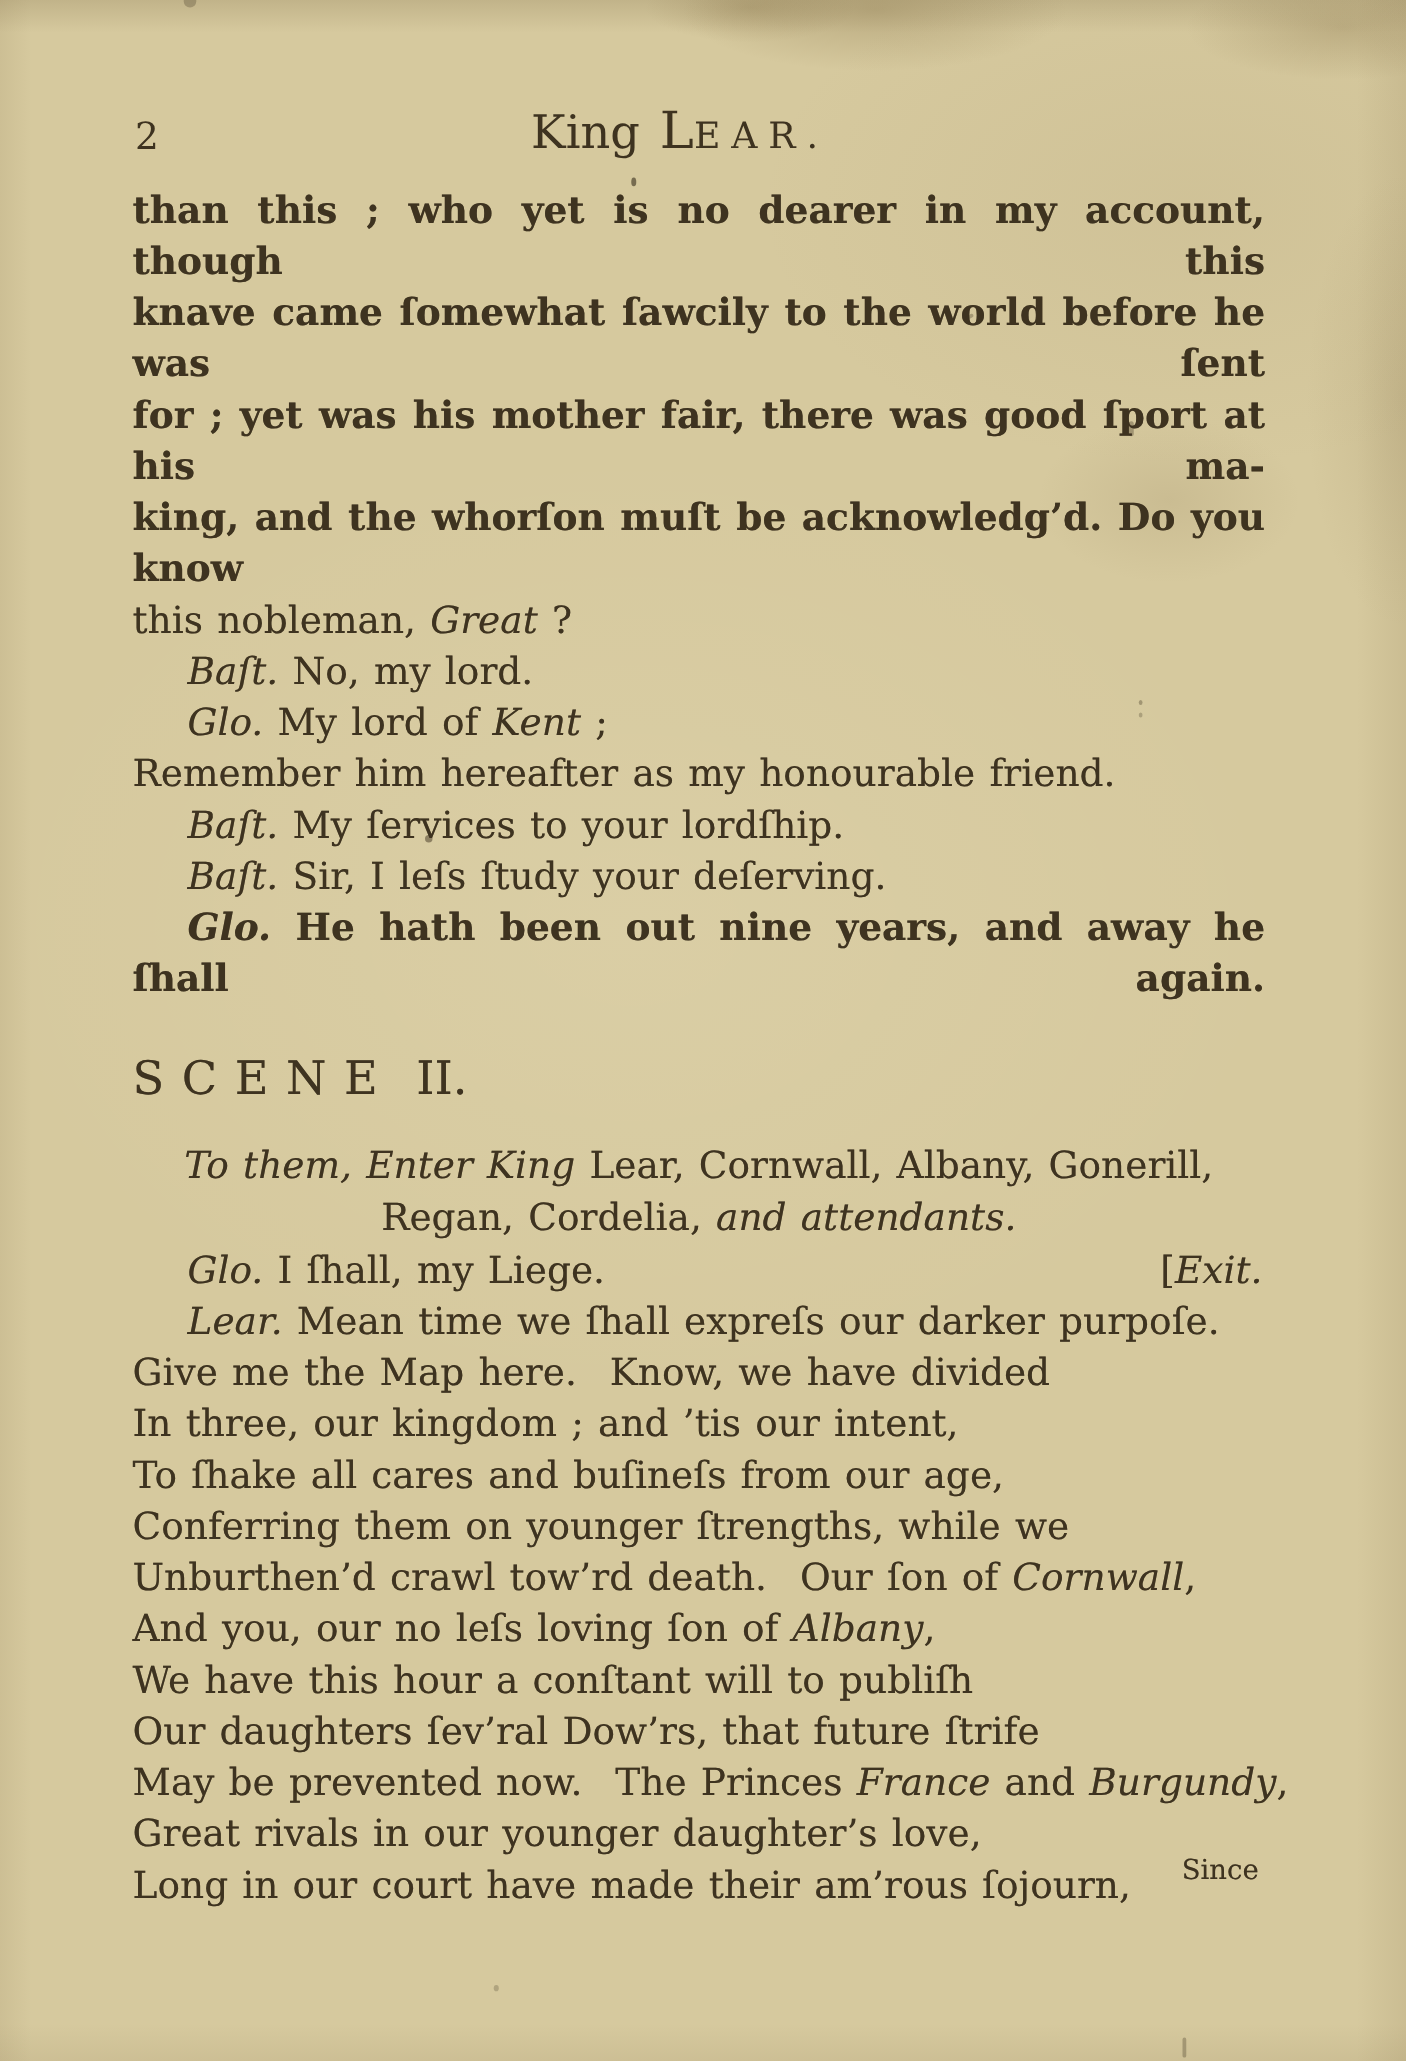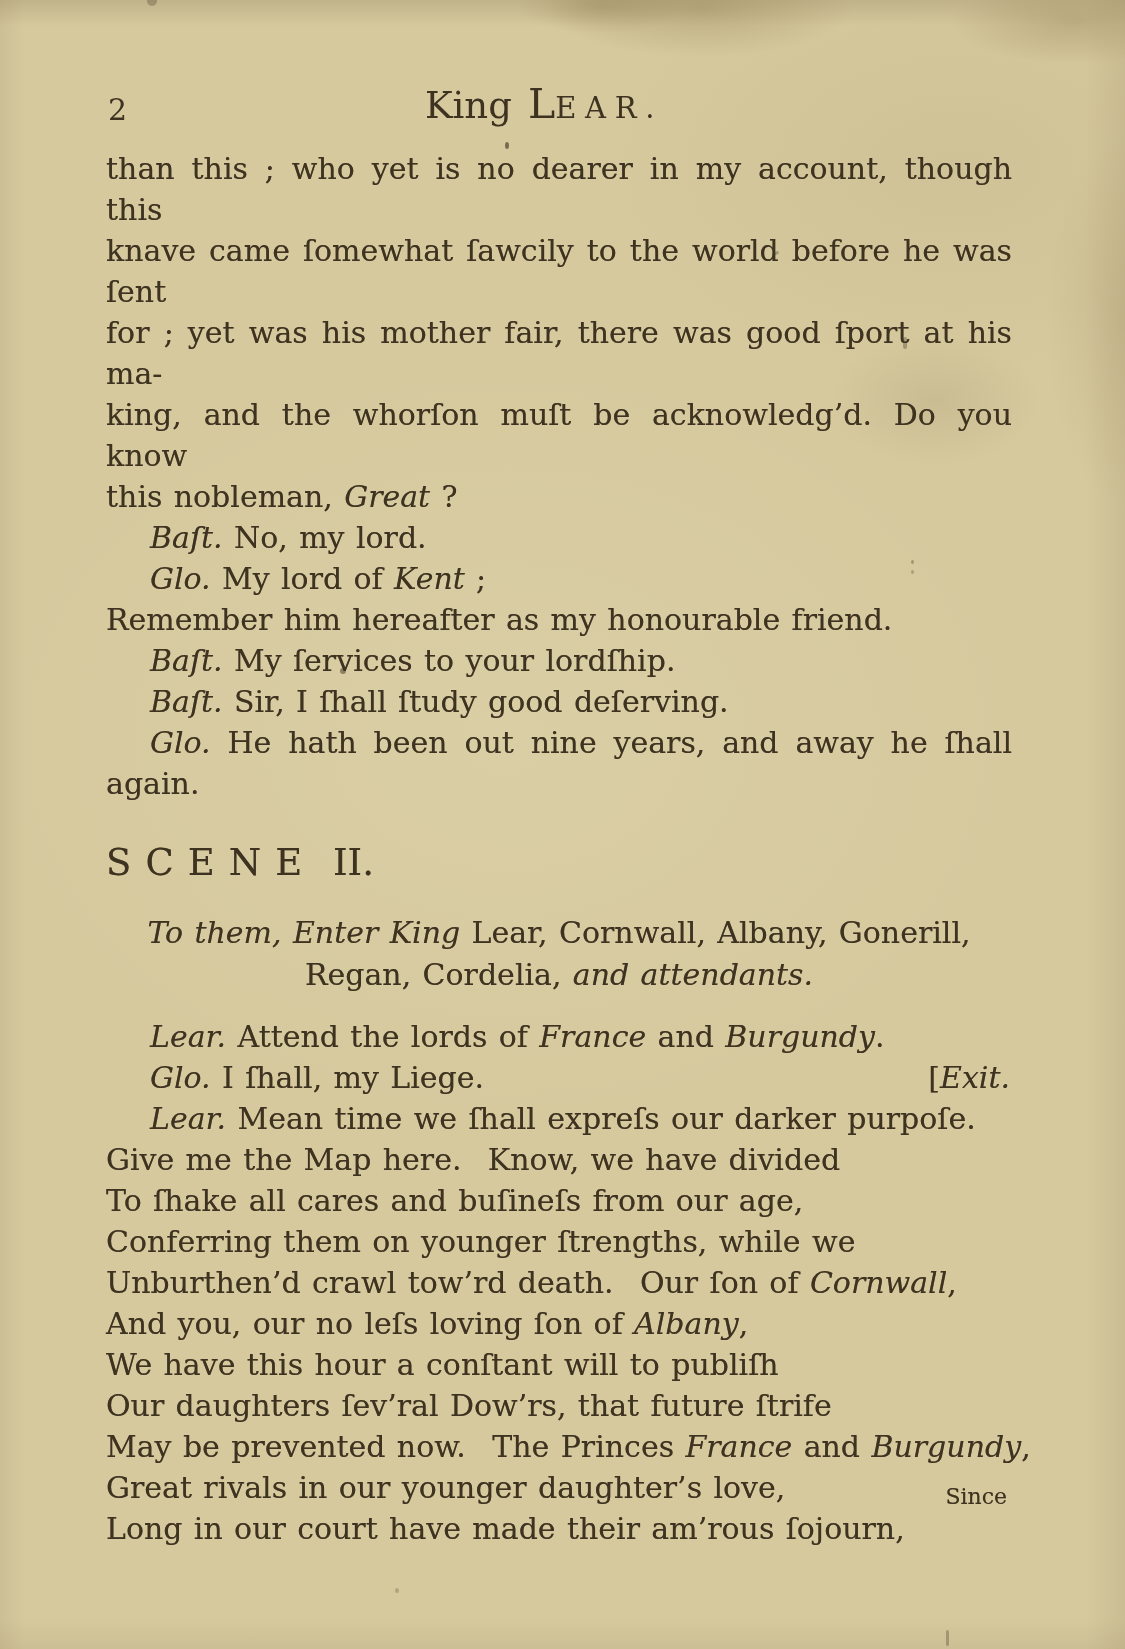--- a/index.html
+++ b/index.html
@@ -29,21 +29,21 @@
   .t-king{font-size:37px;margin-right:16px;}
   .t-cap{font-size:41px;}
   .t-rest{font-size:29px;letter-spacing:0.30em;}
   .text-col{position:absolute;left:106px;top:148px;width:906px;}
   .line{
     font-size:30px;line-height:41px;white-space:nowrap;
     word-spacing:0.06em;
     text-shadow:0 0 0.5px rgba(62,51,32,0.55);
     position:relative;
   }
-  .line.just{white-space:normal;text-align:justify;text-align-last:justify;}
+  .line.just{white-space:normal;text-align:justify;text-align-last:justify;font-weight:bold;}
   .line.ind{text-indent:44px;}
   .it{font-style:italic;}
   .scene{
     text-align:left;line-height:46px;font-size:37px;margin-top:36px;
     text-indent:0;
   }
   .scene .w1{letter-spacing:0.38em;margin-right:0.45em;}
   .sd{text-align:center;line-height:42px;}
   .sd.first{margin-top:26px;}
   .speech-first{margin-top:20px;}
@@ -67,29 +67,29 @@
   <div class="text-col" id="text-col">
       <div class="line just"><span>than this ; who yet is no dearer in my account, though this</span></div>
       <div class="line just"><span>knave came ſomewhat ſawcily to the world before he was ſent</span></div>
       <div class="line just"><span>for ; yet was his mother fair, there was good ſport at his ma-</span></div>
       <div class="line just"><span>king, and the whorſon muſt be acknowledg’d.  Do you know</span></div>
       <div class="line"><span>this nobleman, </span><span class="it">Great</span><span> ?</span></div>
       <div class="line ind"><span class="it">Baſt.</span><span> No, my lord.</span></div>
       <div class="line ind"><span class="it">Glo.</span><span> My lord of </span><span class="it">Kent</span><span> ;</span></div>
       <div class="line"><span>Remember him hereafter as my honourable friend.</span></div>
       <div class="line ind"><span class="it">Baſt.</span><span> My ſervices to your lordſhip.</span></div>
-      <div class="line ind"><span class="it">Baſt.</span><span> Sir, I ſhall ſtudy good deſerving.</span></div>
+      <div class="line ind"><span class="it">Baſt.</span><span> Sir, I leſs ſtudy your deſerving.</span></div>
       <div class="line ind just"><span class="it">Glo.</span><span> He hath been out nine years, and away he ſhall again.</span></div>
       <div class="line scene"><span class="w1">SCENE</span><span>II.</span></div>
       <div class="line sd first"><span class="it">To them, Enter King </span><span>Lear, Cornwall, Albany, Gonerill,</span></div>
       <div class="line sd"><span>Regan, Cordelia, </span><span class="it">and attendants.</span></div>
-      <div class="line ind speech-first"><span class="it">Lear.</span><span> Attend the lords of </span><span class="it">France</span><span> and </span><span class="it">Burgundy</span><span>.</span></div>
       <div class="line ind"><span class="it">Glo.</span><span> I ſhall, my Liege.</span><span class="right-note"><span>[</span><span class="it">Exit.</span></span></div>
       <div class="line ind"><span class="it">Lear.</span><span> Mean time we ſhall expreſs our darker purpoſe.</span></div>
       <div class="line"><span>Give me the Map here.  Know, we have divided</span></div>
+      <div class="line"><span>In three, our kingdom ; and ’tis our intent,</span></div>
       <div class="line"><span>To ſhake all cares and buſineſs from our age,</span></div>
       <div class="line"><span>Conferring them on younger ſtrengths, while we</span></div>
       <div class="line"><span>Unburthen’d crawl tow’rd death.  Our ſon of </span><span class="it">Cornwall</span><span>,</span></div>
       <div class="line"><span>And you, our no leſs loving ſon of </span><span class="it">Albany</span><span>,</span></div>
       <div class="line"><span>We have this hour a conſtant will to publiſh</span></div>
       <div class="line"><span>Our daughters ſev’ral Dow’rs, that future ſtrife</span></div>
       <div class="line"><span>May be prevented now.  The Princes </span><span class="it">France</span><span> and </span><span class="it">Burgundy</span><span>,</span></div>
       <div class="line"><span>Great rivals in our younger daughter’s love,</span></div>
       <div class="line"><span>Long in our court have made their am’rous ſojourn,</span></div>
     </div>

